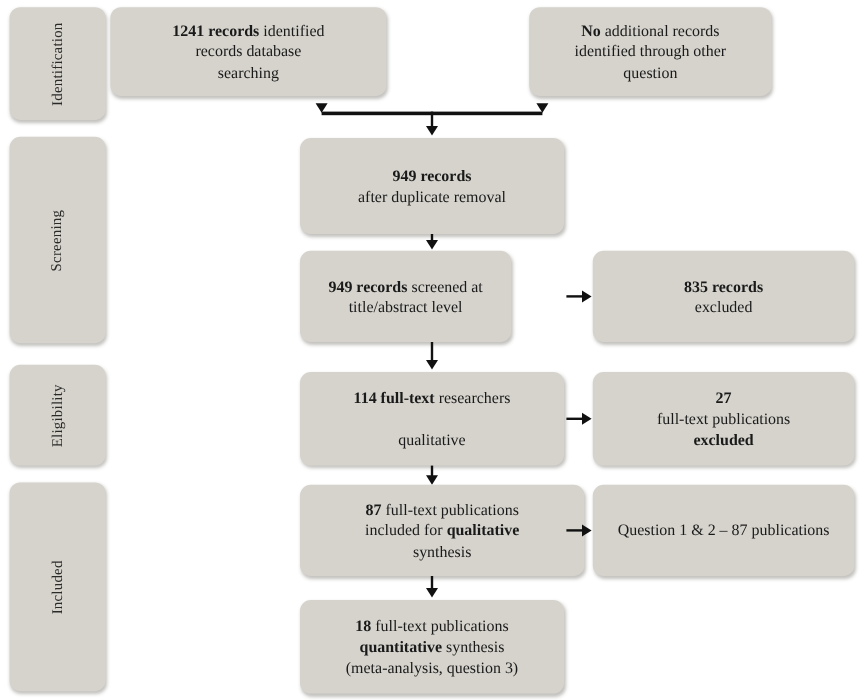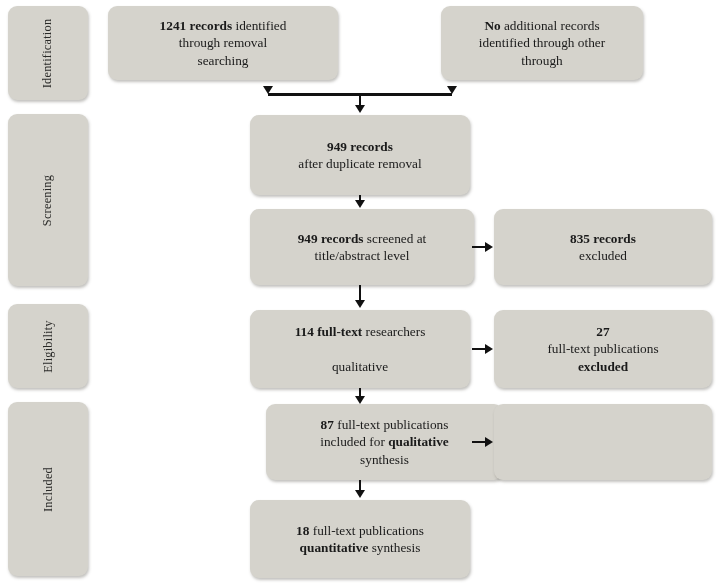--- a/index.html
+++ b/index.html
@@ -108,53 +108,53 @@
 </div>
 
 <div class="stage" style="left:8px; top:304px; width:80px; height:84px;">
   <span class="vlabel">Eligibility</span>
 </div>
 
 <div class="stage" style="left:8px; top:402px; width:80px; height:174px;">
   <span class="vlabel">Included</span>
 </div>
 
-<div class="box" style="left:108px; top:6px; width:230px; height:74px;">
+<div class="box" style="left:92px; top:6px; width:230px; height:74px;">
   <span class="txt">
     <b>1241 records</b><span> identified</span><br>
-    <span>through removal</span><br>
+    <span>records database</span><br>
     <span>searching</span>
   </span>
 </div>
 
 <div class="box" style="left:441px; top:6px; width:202px; height:74px;text-align:center;">
   <span class="txt">
     <b>No</b><span> additional records</span><br>
     <span>identified through other</span><br>
-    <span>through</span>
+    <span>question</span>
   </span>
 </div>
 
 <div class="tick" style="left:263px; top:86px;"></div>
 <div class="tick" style="left:447px; top:86px;"></div>
 <div class="mergebar" style="left:268px; top:93px; width:184px;"></div>
 <div class="vstem" style="left:358.8px; top:93px; height:14px;"></div>
 <div class="vhead" style="left:354.5px; top:105px;"></div>
 
 <div class="box" style="left:250px; top:115px; width:220px; height:80px;">
   <span class="txt">
     <b>949 records</b><br>
     <span>after duplicate removal</span>
   </span>
 </div>
 
 <div class="vstem" style="left:358.8px; top:195px; height:6px;"></div>
 <div class="vhead" style="left:354.5px; top:200px;"></div>
 
-<div class="box" style="left:250px; top:209px; width:224px; height:76px;">
+<div class="box" style="left:250px; top:209px; width:176px; height:76px;">
   <span class="txt">
     <b>949 records</b><span> screened at</span><br>
     <span>title/abstract level</span>
   </span>
 </div>
 
 <div class="hstem" style="left:472px; top:245.8px; width:14px;"></div>
 <div class="hhead" style="left:485px; top:241.5px;"></div>
 
 <div class="box" style="left:494px; top:209px; width:218px; height:76px;">
@@ -182,38 +182,39 @@
   <span class="txt">
     <b>27</b><br>
     <span>full-text publications</span><br>
     <b>excluded</b>
   </span>
 </div>
 
 <div class="vstem" style="left:358.8px; top:388px; height:10px;"></div>
 <div class="vhead" style="left:354.5px; top:396px;"></div>
 
-<div class="box" style="left:250px; top:404px; width:237px; height:76px;margin-left:16px;">
+<div class="box" style="left:250px; top:404px; width:237px; height:76px;">
   <span class="txt">
     <b>87</b><span> full-text publications</span><br>
     <span>included for </span><b>qualitative</b><br>
     <span>synthesis</span>
   </span>
 </div>
 
 <div class="hstem" style="left:472px; top:440.8px; width:14px;"></div>
 <div class="hhead" style="left:485px; top:436.5px;"></div>
 
 <div class="box" style="left:494px; top:404px; width:218px; height:76px;">
   <span class="txt">
-    <br>
+    <span>Question 1 &amp; 2 – 87 publications</span><br>
   </span>
 </div>
 
 <div class="vstem" style="left:358.8px; top:480px; height:12px;"></div>
 <div class="vhead" style="left:354.5px; top:490px;"></div>
 
 <div class="box" style="left:250px; top:500px; width:220px; height:78px;">
   <span class="txt">
     <b>18</b><span> full-text publications</span><br>
     <b>quantitative</b><span> synthesis</span><br>
+    <span>(meta-analysis, question 3)</span>
   </span>
 </div>
 
 </body></html>

